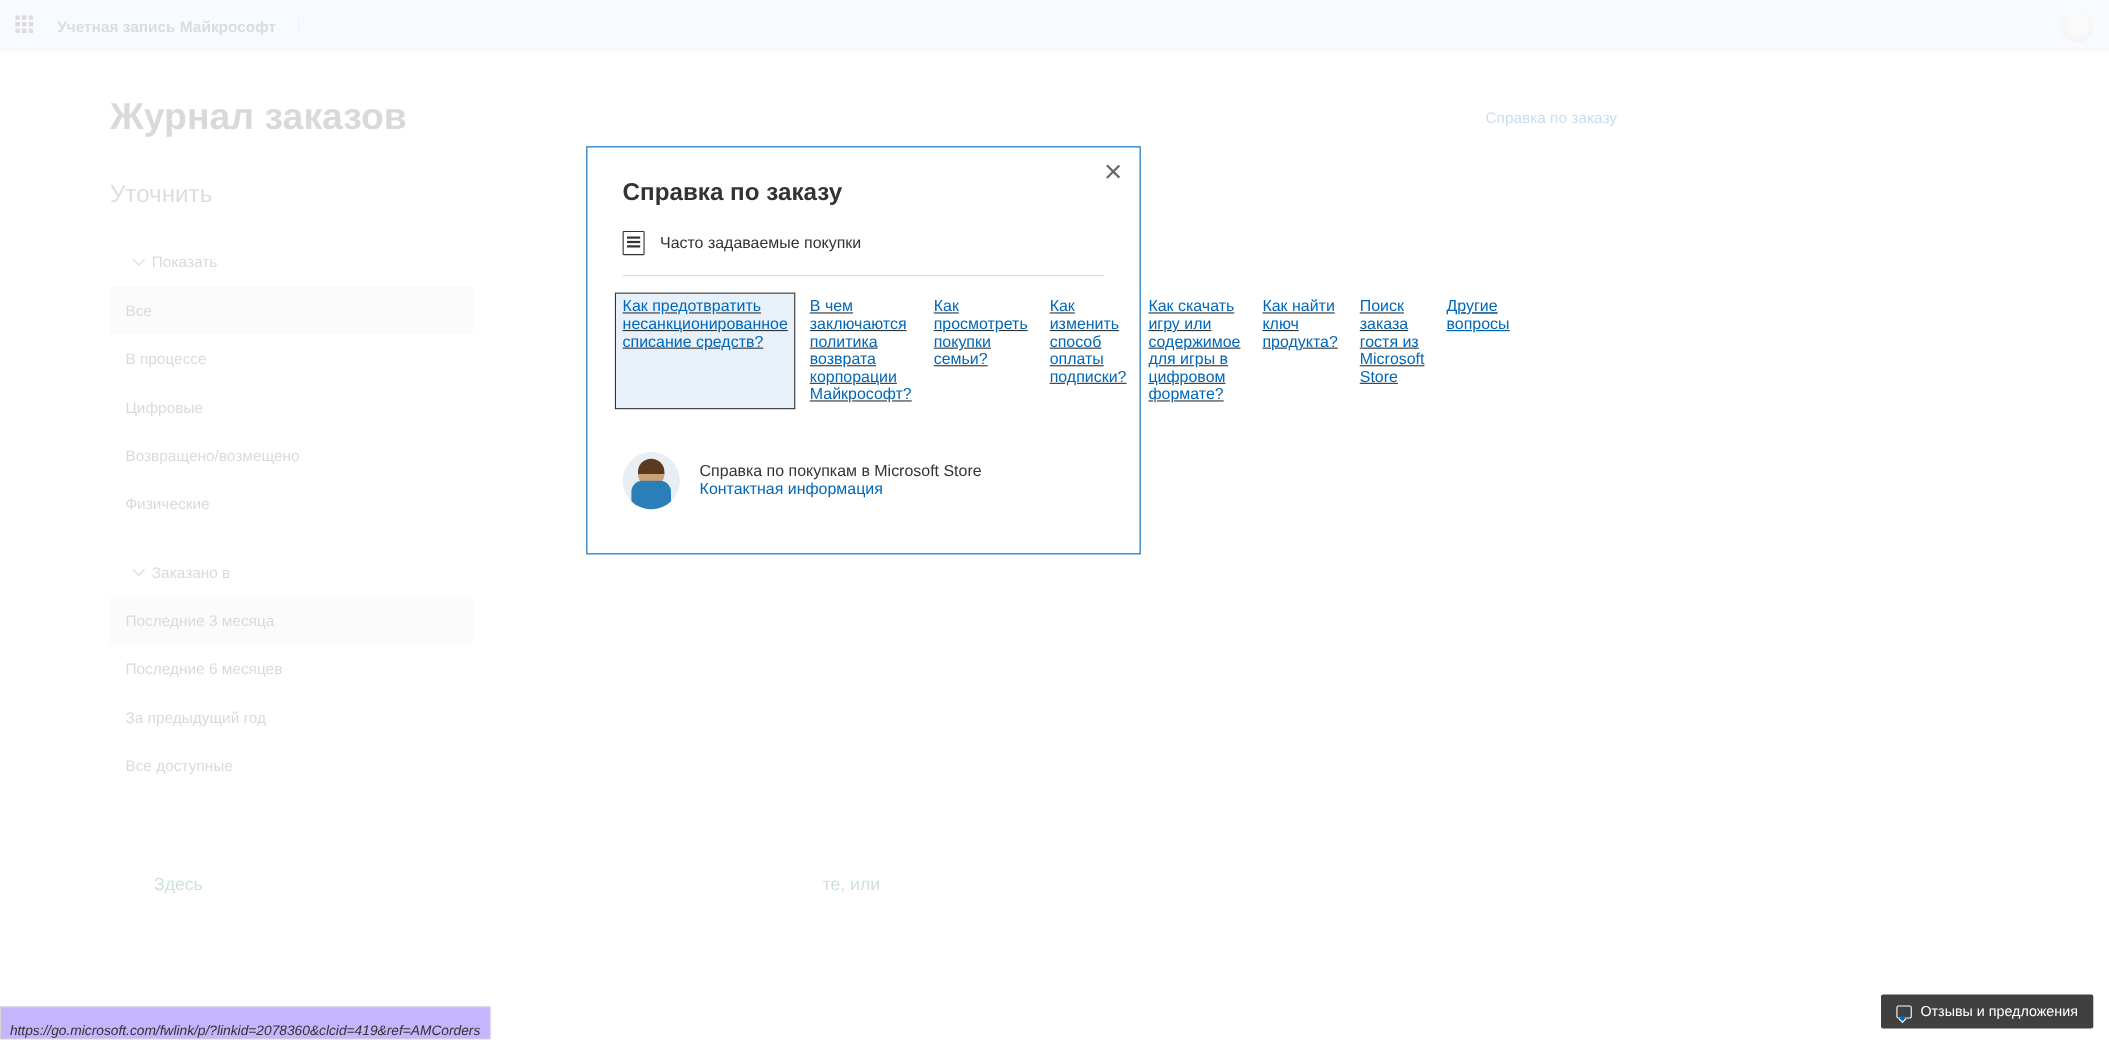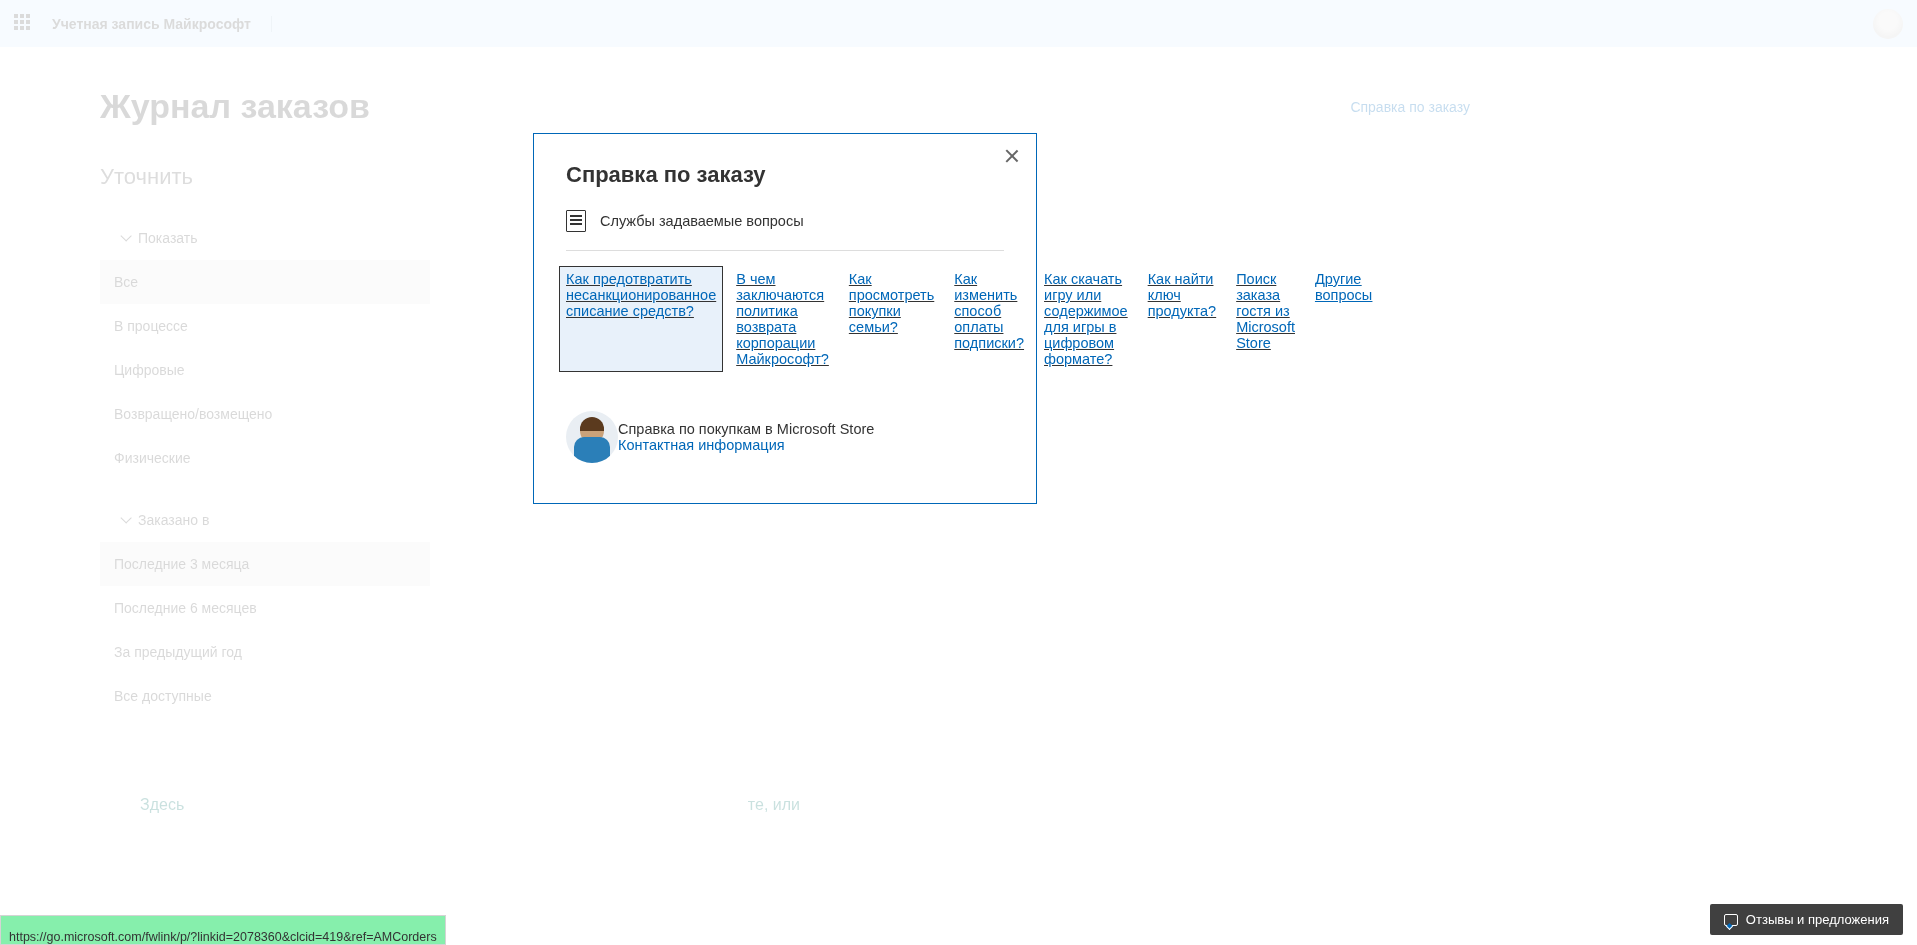--- a/index.html
+++ b/index.html
@@ -39,29 +39,29 @@
 .modal-close::after { transform:rotate(-45deg); }
 .modal-title { font-size:22px; font-weight:600; margin-bottom:22px; }
 .faq-head { display:flex; align-items:center; gap:14px; padding-bottom:18px; border-bottom:1px solid #ddd; }
 .doc-icon { width:20px; height:22px; border:1.5px solid #333; border-radius:1px; position:relative; }
 .doc-icon::before { content:""; position:absolute; left:3px; top:4px; right:3px; height:1.5px; background:#333; box-shadow: 0 4px 0 #333, 0 8px 0 #333; }
 .faq-label { font-size:14.5px; }
 .faq-list { margin-top:20px; display:flex; flex-direction:row; gap:20px;text-decoration:underline; }
 .faq-list a { color:#0067b8; text-decoration:none; font-size:14.5px; cursor:pointer; width:fit-content; }
 .faq-list a.focused { outline:1px solid #333; background:#e8f1fa; padding:4px 6px; margin:-4px -6px; }
 .faq-list a.more { text-decoration:underline; }
-.store-row { display:flex; align-items:center; gap:0; margin-top:44px; }
+.store-row { display:flex; align-items:center; gap:18px; margin-top:44px; }
 .agent { width:52px; height:52px; border-radius:50%; background:#e9eef3; position:relative; overflow:hidden; }
 .agent::before { content:""; position:absolute; left:14px; top:8px; width:24px; height:24px; border-radius:50%; background:#caa27a; }
 .agent::after { content:""; position:absolute; left:8px; top:26px; width:36px; height:28px; background:#2b7fb8; border-radius:10px 10px 0 0; }
 .hair { position:absolute; left:14px; top:6px; width:24px; height:14px; background:#5b3a1e; border-radius:12px 12px 0 0; z-index:2; }
 .store-text { font-size:14.5px; }
 .store-text a { color:#0067b8; text-decoration:none; }
 
-.status-bar { position:absolute; left:0; bottom:0; height:22px; background:#86efac; border:1px solid #d4d4d4; padding:14px 8px; font-size:12.5px; color:#333; z-index:200; }
+.status-bar { position:absolute; left:0; bottom:0; height:22px; background:#c4b5fd; border:1px solid #d4d4d4; padding:14px 8px; font-size:12.5px; color:#333; z-index:200;font-style:italic; }
 
 .feedback-btn { position:absolute; right:14px; bottom:10px; z-index:60; background:#404040; color:#fff; padding:8px 14px; font-size:13px; border-radius:2px; display:flex; align-items:center; gap:8px; cursor:pointer; }
 .fb-icon { width:14px; height:12px; border:1.5px solid #fff; border-radius:2px; position:relative; }
 .fb-icon::after { content:""; position:absolute; left:2px; bottom:-4px; width:4px; height:4px; background:#0067b8; border-left:1.5px solid #fff; border-bottom:1.5px solid #fff; transform:rotate(-45deg); }
 </style>
 </head>
 <body>
 
 <div class="topbar">
   <div class="waffle">
@@ -123,21 +123,21 @@
   </div>
 </div>
 
 <div class="overlay"></div>
 
 <div class="modal">
   <div class="modal-close"></div>
   <div class="modal-title">Справка по заказу</div>
   <div class="faq-head">
     <div class="doc-icon"></div>
-    <div class="faq-label">Службы задаваемые вопросы</div>
+    <div class="faq-label">Часто задаваемые покупки</div>
   </div>
   <div class="faq-list">
     <a class="focused">Как предотвратить несанкционированное списание средств?</a>
     <a>В чем заключаются политика возврата корпорации Майкрософт?</a>
     <a>Как просмотреть покупки семьи?</a>
     <a>Как изменить способ оплаты подписки?</a>
     <a>Как скачать игру или содержимое для игры в цифровом формате?</a>
     <a>Как найти ключ продукта?</a>
     <a>Поиск заказа гостя из Microsoft Store</a>
     <a class="more">Другие вопросы</a>

